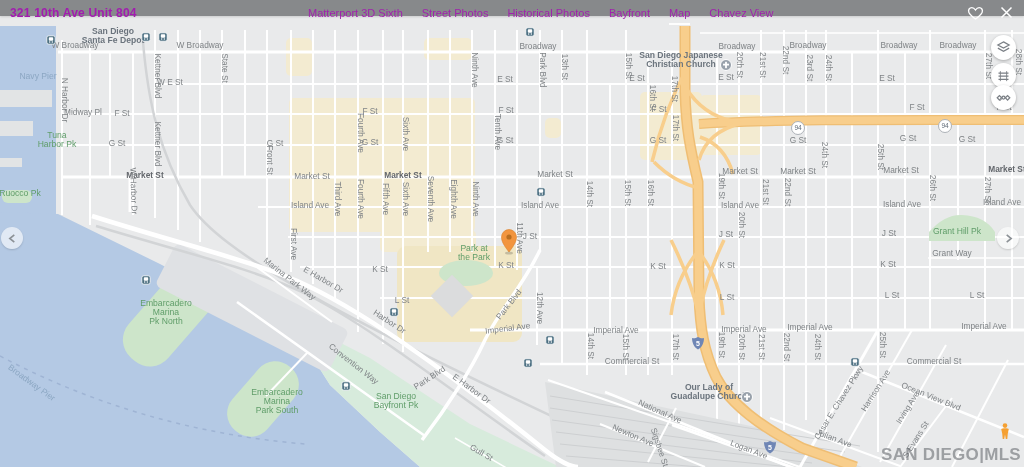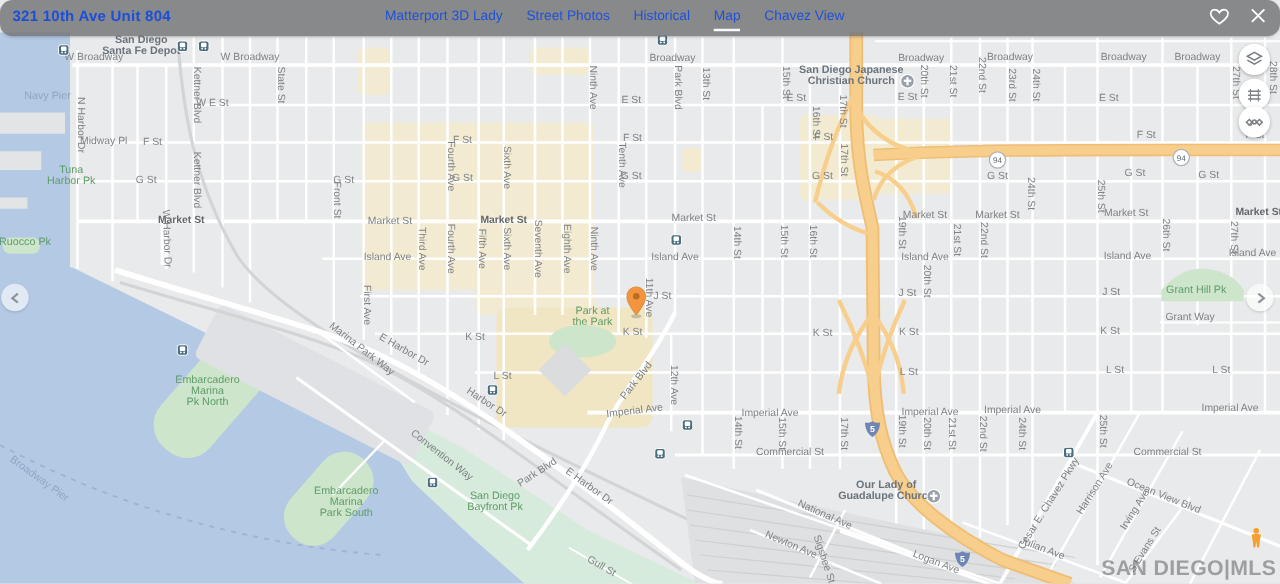--- a/index.html
+++ b/index.html
@@ -1,21 +1,21 @@
 <!DOCTYPE html>
 <html><head>
 <meta charset="utf-8">
 <style>
   html,body{margin:0;padding:0;background:#ddd;font-family:"Liberation Sans",sans-serif;}
   .stage{position:relative;width:1024px;height:467px;overflow:hidden;background:#E9EAEB;}
   svg text{font-family:"Liberation Sans",sans-serif;}
 
   
-  .hdr{position:absolute;left:0;top:0;right:0;height:29px;background:rgba(116,118,120,.84);
-       z-index:30;color:#1d4ed8;display:flex;align-items:center;box-shadow:0 1px 2px rgba(0,0,0,.12);border-radius:10px;}
+  .hdr{position:absolute;left:0;top:0;right:0;height:16px;background:rgba(116,118,120,.84);
+       z-index:30;color:#a21caf;display:flex;align-items:center;box-shadow:0 1px 2px rgba(0,0,0,.12);}
   .hdr-title{position:absolute;left:10px;top:0;height:25px;display:flex;align-items:center;
        font-size:12px;font-weight:bold;letter-spacing:.2px;white-space:nowrap;}
   .tabs{position:absolute;left:308px;top:0;height:25px;display:flex;gap:19px;align-items:stretch;}
   .tab{display:flex;align-items:center;font-size:11px;opacity:.95;cursor:pointer;
        border-bottom:2px solid transparent;padding-top:2px;white-space:nowrap;}
   .tab.active{border-bottom-color:#fff;}
   .hdr-ico{position:absolute;top:3px;width:19px;height:19px;display:flex;align-items:center;
        justify-content:center;cursor:pointer;}
   .hdr-heart{right:39px;} .hdr-close{right:8px;}
 
@@ -436,23 +436,24 @@
       <g transform="translate(509,252)">
         <ellipse cx="0" cy="1" rx="4" ry="1.6" fill="rgba(0,0,0,0.18)"></ellipse>
         <path d="M0,0 C-5.5,-7 -7.5,-11 -7.5,-15 A7.5,7.5 0 1 1 7.5,-15 C7.5,-11 5.5,-7 0,0 Z" fill="#F2953E" stroke="#D87F28" stroke-width="0.6"></path>
         <circle cx="0" cy="-15" r="2.6" fill="#B96E1F"></circle>
       </g>
     </svg>
 
   <div class="hdr">
     <div class="hdr-title">321 10th Ave Unit 804</div>
     <nav class="tabs" id="tab-bar">
-        <div class="tab">Matterport 3D Lady</div>
+        <div class="tab">Matterport 3D Sixth</div>
         <div class="tab">Street Photos</div>
-        <div class="tab">Historical</div>
+        <div class="tab">Historical Photos</div>
+        <div class="tab">Bayfront</div>
         <div class="tab active">Map</div>
         <div class="tab">Chavez View</div>
       </nav>
     <div class="hdr-ico hdr-heart">
       <svg width="17" height="16" viewBox="0 0 24 24" fill="none" stroke="#fff" stroke-width="2">
         <path d="M12 21s-8-5.4-10-10C.6 7 3 4 6.5 4 9 4 11 6 12 7.5 13 6 15 4 17.5 4 21 4 23.4 7 22 11c-2 4.6-10 10-10 10z"></path>
       </svg>
     </div>
     <div class="hdr-ico hdr-close">
       <svg width="15" height="15" viewBox="0 0 24 24" stroke="#fff" stroke-width="2.4" fill="none">

